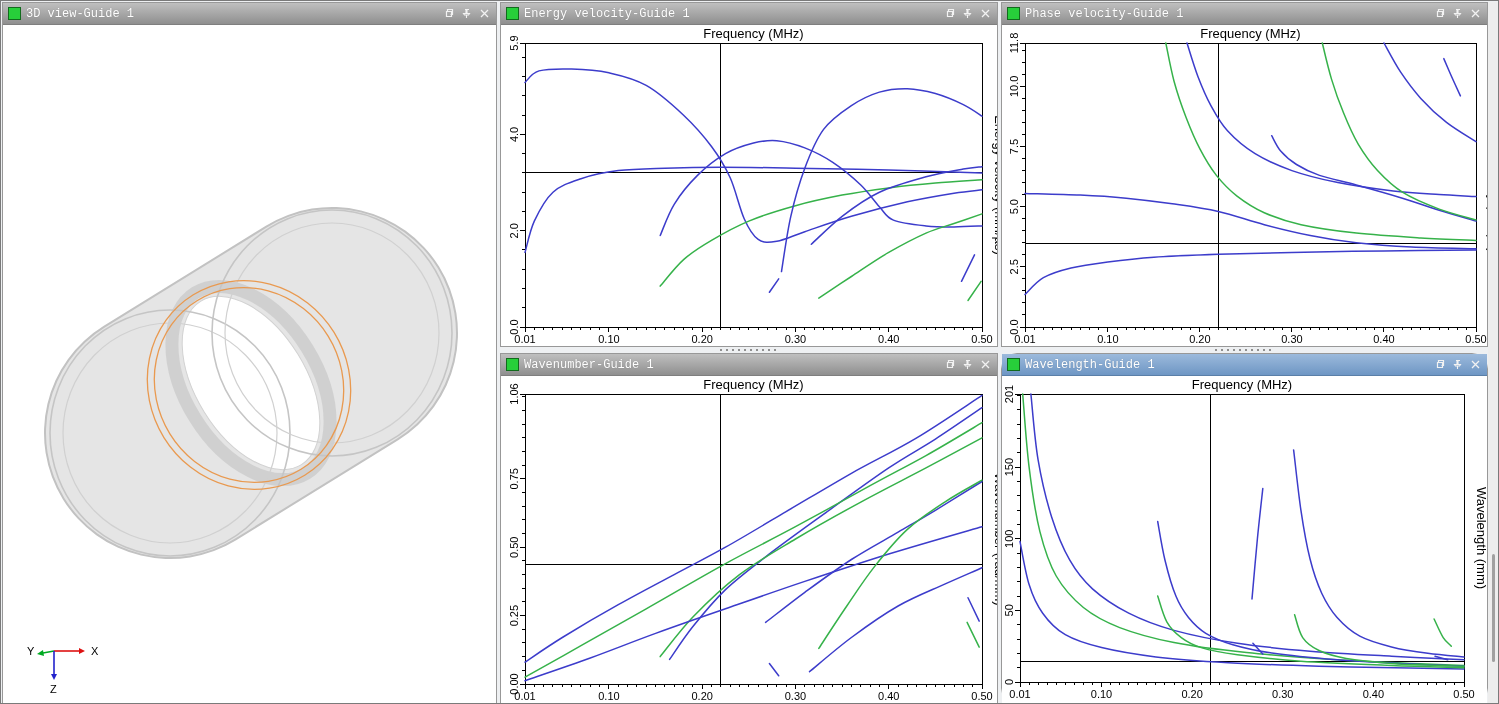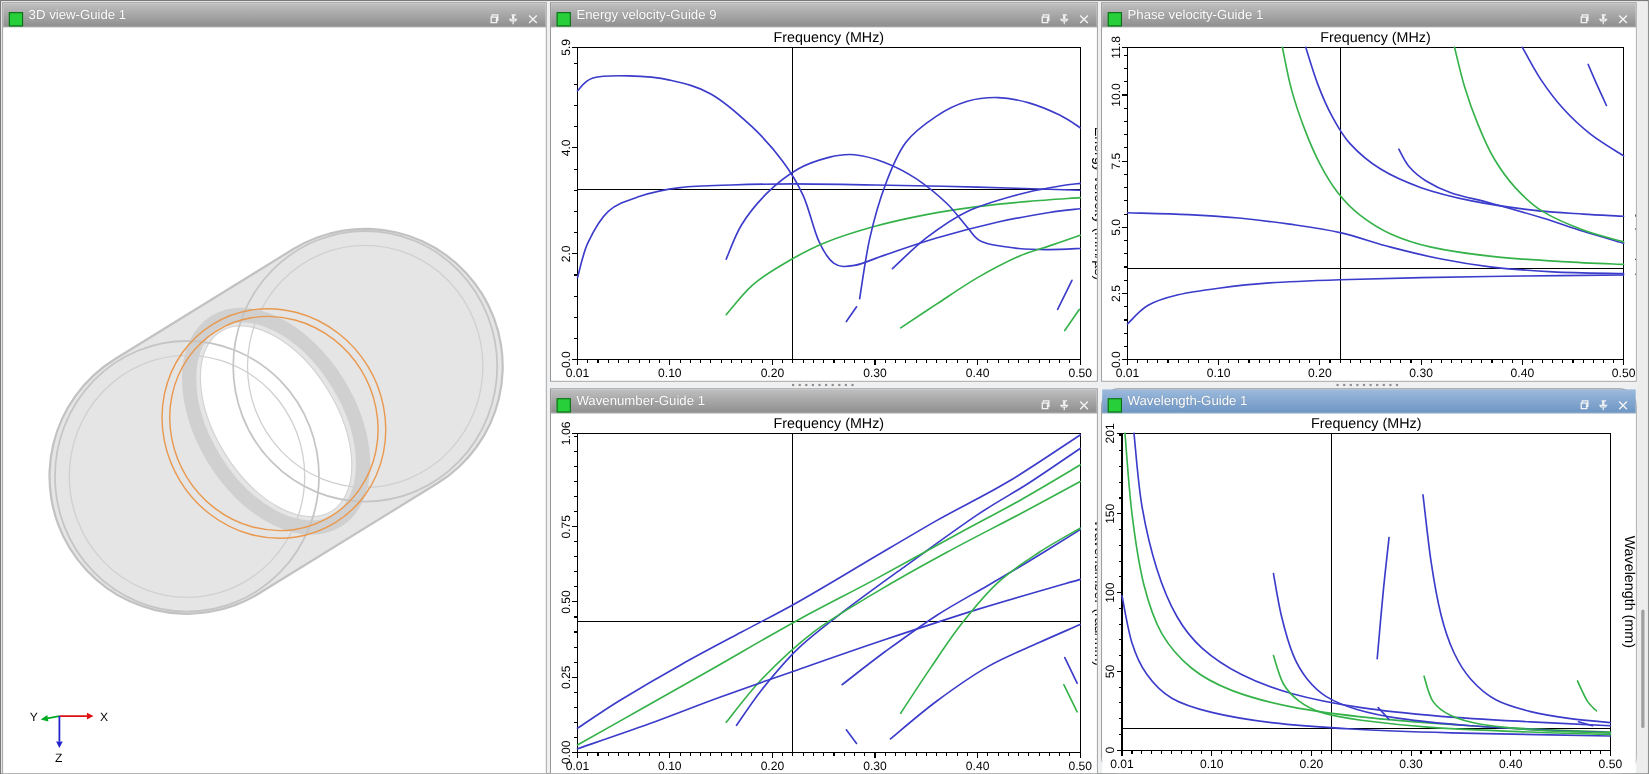--- a/index.html
+++ b/index.html
@@ -1,19 +1,19 @@
 <!DOCTYPE html>
 <html><head>
 <meta charset="utf-8">
 <style>
   html,body{margin:0;padding:0;background:#d8d8d8;font-family:"Liberation Sans",sans-serif;}
   #app{position:relative;width:1499px;height:704px;background:#eef0f2;border:1px solid #7a7a7a;box-sizing:border-box;overflow:hidden;}
   .panel{position:absolute;background:#ffffff;border:1px solid #989898;box-sizing:border-box;}
-  .titlebar{height:22px;display:flex;align-items:flex-end;gap:5px;padding:0 5px;
-    background:linear-gradient(#bfbfbf,#8f8f8f);border-bottom:1px solid #7f7f7f;box-sizing:border-box;}
+  .titlebar{height:22px;display:flex;align-items:center;gap:5px;padding:0 5px;
+    background:linear-gradient(#bfbfbf,#8f8f8f);border-bottom:1px solid #7f7f7f;box-sizing:border-box;font-family:Liberation Mono, monospace;}
   .titlebar.active{background:linear-gradient(#9cbadc,#6e96c4);border-bottom:1px solid #5a7fa8;}
   .doc-icon{width:13px;height:13px;background:#27cf3a;border:1px solid #116b1c;box-sizing:border-box;flex:0 0 auto;}
   .title{color:#ffffff;font-size:12px;line-height:22px;white-space:nowrap;text-shadow:0 0 1px rgba(0,0,0,.25);}
   .win-btns{margin-left:auto;display:flex;gap:5px;align-items:center;}
   .win-btn{width:13px;height:13px;display:flex;align-items:center;justify-content:center;cursor:default;}
   .content{position:absolute;left:0;top:22px;right:0;bottom:0;background:#fff;overflow:hidden;}
   svg{display:block;overflow:visible;}
   text{fill:#000;}
   .tick{font-size:11px;font-family:"Liberation Sans",sans-serif;}
   .axis-title{font-size:13px;font-family:"Liberation Sans",sans-serif;}
@@ -79,21 +79,21 @@
           <path d="M48 649 L51 655 L54 649 Z" fill="#2222cc"></path>
           <text x="47" y="668" font-size="11" fill="#2222cc">Z</text>
         </g>
       </svg>
     </div>
   </div>
 
   <div class="panel" style="left:499px;top:1px;width:498px;height:345px;">
     <div class="titlebar">
       <span class="doc-icon"></span>
-      <span class="title">Energy velocity-Guide 9</span>
+      <span class="title">Energy velocity-Guide 1</span>
       <span class="win-btns">
         <span class="win-btn">
             <svg width="11" height="11" viewBox="0 0 11 11">
               <path d="M3.5 3.5 h5 v5 h-5 z M4.5 3.5 v-2 h5 v5 h-2" fill="none" stroke="#f2f2f2" stroke-width="1.2"></path>
             </svg>
           </span>
         <span class="win-btn">
             <svg width="11" height="11" viewBox="0 0 11 11">
               <path d="M4 1.5 h4 M5 1.5 v4 h-2.5 l1 1.5 h4 l1 -1.5 h-2.5 v-4 M5.5 7 v3" fill="none" stroke="#f2f2f2" stroke-width="1.1"></path>
             </svg>

